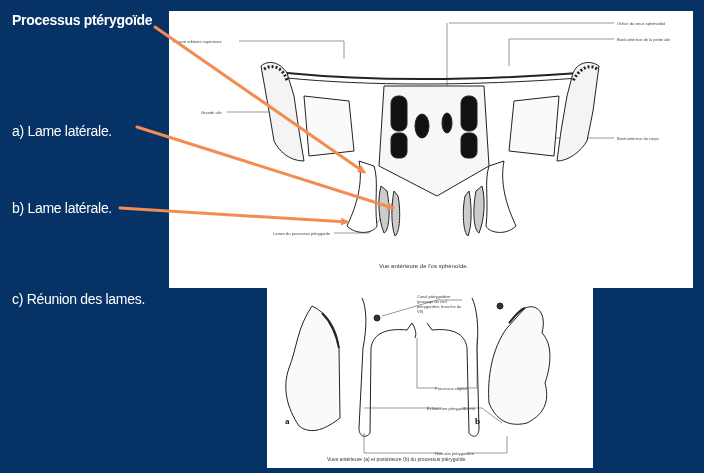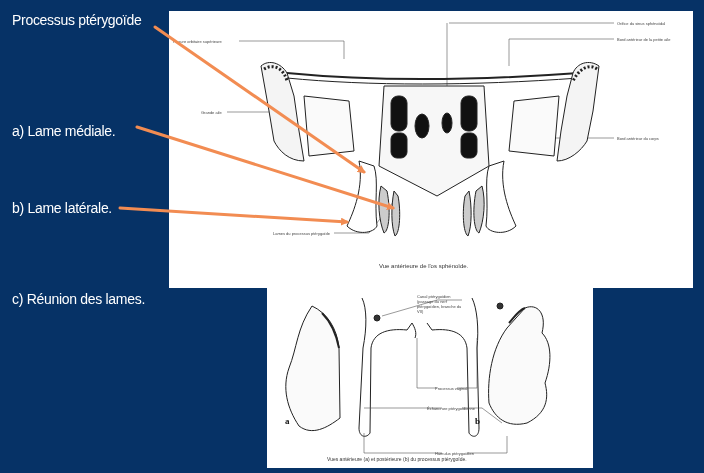--- a/index.html
+++ b/index.html
@@ -25,22 +25,22 @@
   }
   .fig-letter {
     position: absolute; font-family: "Liberation Serif", serif; font-weight: bold;
     font-size: 9px; color: #111;
   }
   svg { position: absolute; left: 0; top: 0; }
 </style>
 </head>
 <body>
 
-<div class="label" style="left:12px; top:12px;">Processus ptérygoïde</div>
-<div class="label" style="left:12px; top:123px;">a) Lame médiale.</div>
+<div class="label" style="left:12px; top:12px;font-weight:bold;">Processus ptérygoïde</div>
+<div class="label" style="left:12px; top:123px;">a) Lame latérale.</div>
 <div class="label" style="left:12px; top:200px;">b) Lame latérale.</div>
 <div class="label" style="left:12px; top:291px;">c) Réunion des lames.</div>
 
 <div class="panel" style="left:169px; top:11px; width:524px; height:277px;">
   <svg width="524" height="277">
     <g fill="none" stroke="#222" stroke-width="1">
 
       <path d="M70 30 H175 V48" stroke="#555" stroke-width="0.6"></path>
       <path d="M278 12 V95" stroke="#555" stroke-width="0.6"></path>
       <path d="M280 12 H445" stroke="#555" stroke-width="0.6"></path>

